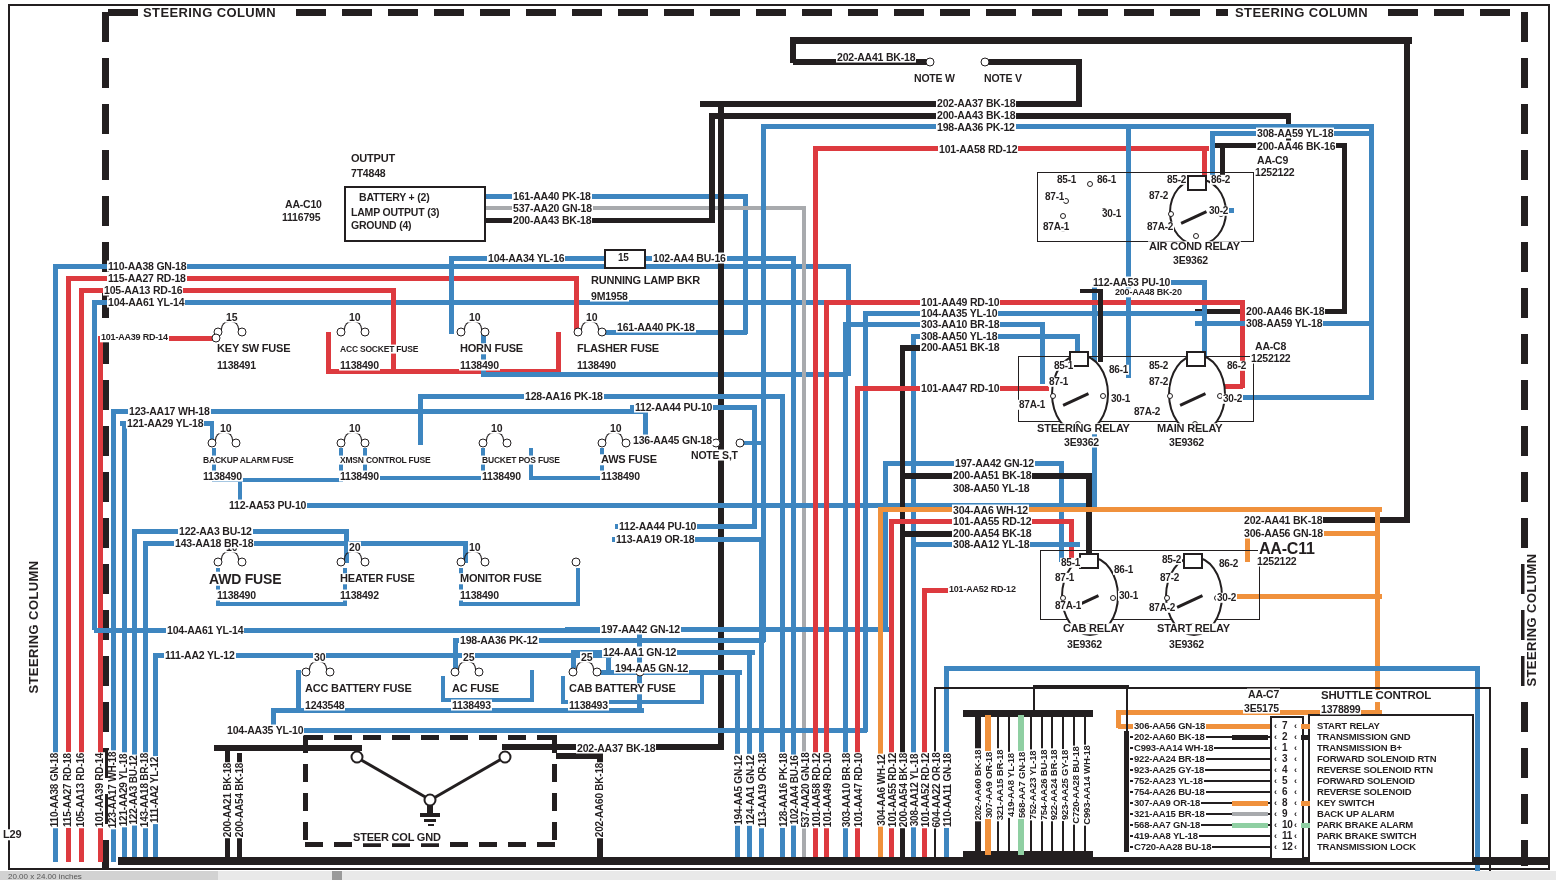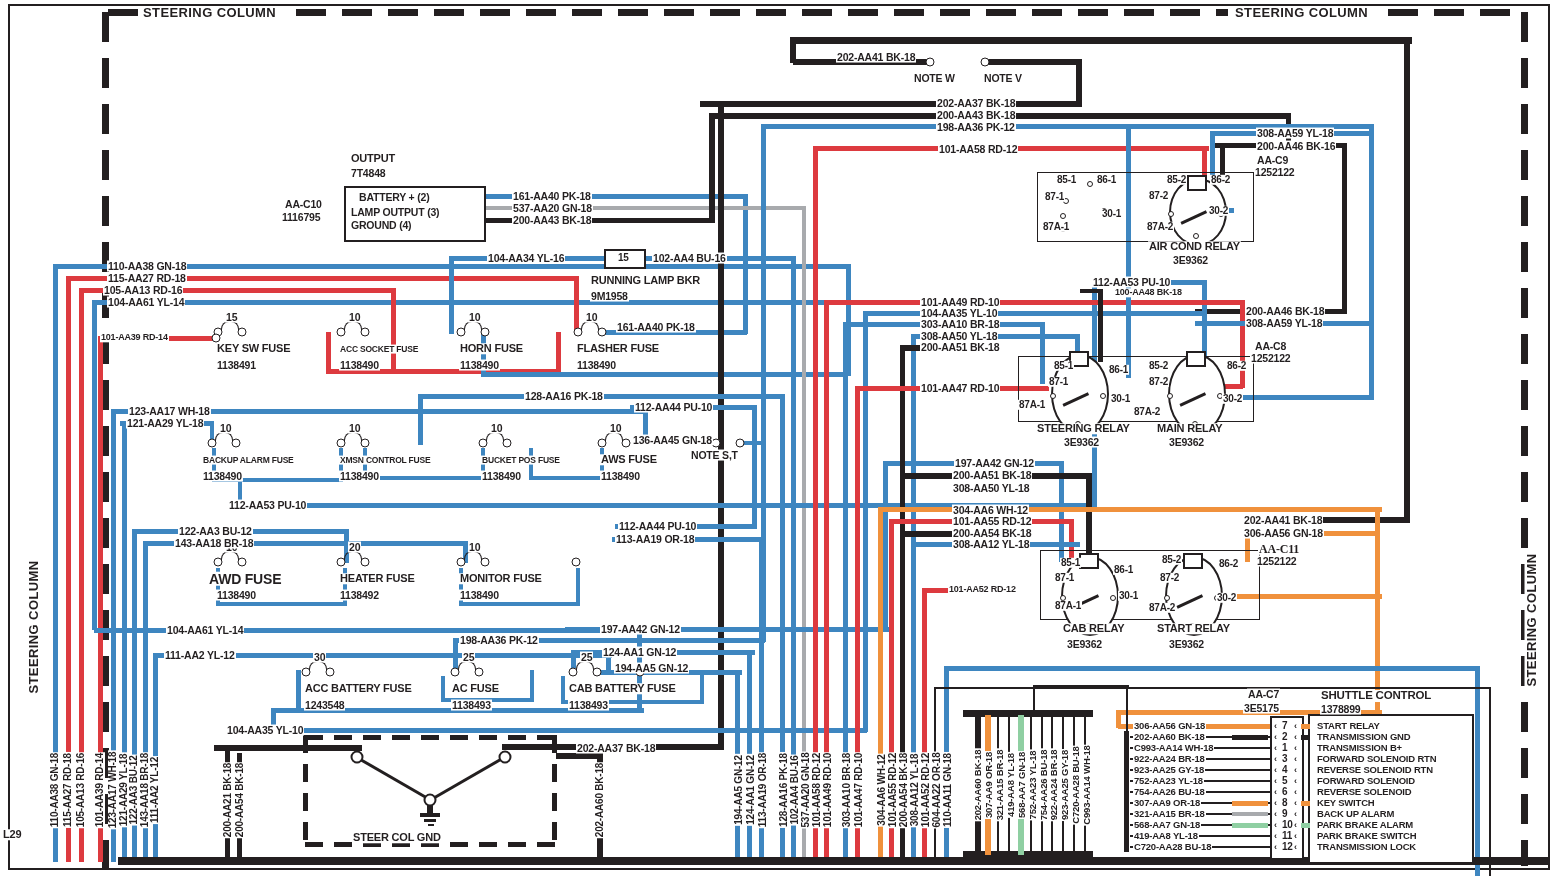--- a/index.html
+++ b/index.html
@@ -569,42 +569,42 @@
       <span class="lbl" style="left: 615px; top: 539px; font-size: 10.5px;">113-AA19 OR-18</span>
       <span class="lbl" style="left: 166px; top: 630px; font-size: 10.5px;">104-AA61 YL-14</span>
       <span class="lbl" style="left: 164px; top: 655px; font-size: 10.5px;">111-AA2 YL-12</span>
       <span class="lbl" style="left: 459px; top: 640px; font-size: 10.5px;">198-AA36 PK-12</span>
       <span class="lbl" style="left: 600px; top: 629px; font-size: 10.5px;">197-AA42 GN-12</span>
       <span class="lbl" style="left: 602px; top: 652px; font-size: 10.5px;">124-AA1 GN-12</span>
       <span class="lbl" style="left: 614px; top: 668px; font-size: 10.5px;">194-AA5 GN-12</span>
       <span class="lbl" style="left: 226px; top: 730px; font-size: 10.5px;">104-AA35 YL-10</span>
       <span class="lbl" style="left: 576px; top: 748px; font-size: 10.5px;">202-AA37 BK-18</span>
       <span class="lbl" style="left: 1092px; top: 282px; font-size: 10.5px;">112-AA53 PU-10</span>
-      <span class="lbl" style="left: 1114px; top: 293px; font-size: 9px;">100-AA48 BK-18</span>
+      <span class="lbl" style="left: 1114px; top: 293px; font-size: 9px;">200-AA48 BK-20</span>
       <span class="lbl" style="left: 920px; top: 302px; font-size: 10.5px;">101-AA49 RD-10</span>
       <span class="lbl" style="left: 920px; top: 313px; font-size: 10.5px;">104-AA35 YL-10</span>
       <span class="lbl" style="left: 920px; top: 324px; font-size: 10.5px;">303-AA10 BR-18</span>
       <span class="lbl" style="left: 920px; top: 336px; font-size: 10.5px;">308-AA50 YL-18</span>
       <span class="lbl" style="left: 920px; top: 347px; font-size: 10.5px;">200-AA51 BK-18</span>
       <span class="lbl" style="left: 920px; top: 388px; font-size: 10.5px;">101-AA47 RD-10</span>
       <span class="lbl" style="left: 1245px; top: 311px; font-size: 10.5px;">200-AA46 BK-18</span>
       <span class="lbl" style="left: 1245px; top: 323px; font-size: 10.5px;">308-AA59 YL-18</span>
       <span class="lbl" style="left: 1254px; top: 346px; font-size: 10.5px;">AA-C8</span>
       <span class="lbl" style="left: 1250px; top: 358px; font-size: 10.5px;">1252122</span>
       <span class="lbl" style="left: 954px; top: 463px; font-size: 10.5px;">197-AA42 GN-12</span>
       <span class="lbl" style="left: 952px; top: 475px; font-size: 10.5px;">200-AA51 BK-18</span>
       <span class="lbl" style="left: 952px; top: 488px; font-size: 10.5px;">308-AA50 YL-18</span>
       <span class="lbl" style="left: 952px; top: 510px; font-size: 10.5px;">304-AA6 WH-12</span>
       <span class="lbl" style="left: 952px; top: 521px; font-size: 10.5px;">101-AA55 RD-12</span>
       <span class="lbl" style="left: 952px; top: 533px; font-size: 10.5px;">200-AA54 BK-18</span>
       <span class="lbl" style="left: 952px; top: 544px; font-size: 10.5px;">308-AA12 YL-18</span>
       <span class="lbl" style="left: 948px; top: 590px; font-size: 9px;">101-AA52 RD-12</span>
       <span class="lbl" style="left: 1243px; top: 520px; font-size: 10.5px;">202-AA41 BK-18</span>
       <span class="lbl" style="left: 1243px; top: 533px; font-size: 10.5px;">306-AA56 GN-18</span>
-      <span class="lbl" style="left: 1258px; top: 549px; font-size: 12px; font-family: Liberation Serif, serif;">AA-C11</span>
+      <span class="lbl" style="left: 1258px; top: 549px; font-size: 16px;">AA-C11</span>
       <span class="lbl" style="left: 1256px; top: 561px; font-size: 10.5px;">1252122</span>
       <span class="lbl rot" style="left: 55px; top: 790px; font-size: 10px;">110-AA38 GN-18</span>
       <span class="lbl rot" style="left: 68px; top: 790px; font-size: 10px;">115-AA27 RD-18</span>
       <span class="lbl rot" style="left: 81px; top: 790px; font-size: 10px;">105-AA13 RD-16</span>
       <span class="lbl rot" style="left: 100px; top: 790px; font-size: 10px;">101-AA39 RD-14</span>
       <span class="lbl rot" style="left: 113px; top: 790px; font-size: 10px;">123-AA17 WH-18</span>
       <span class="lbl rot" style="left: 124px; top: 790px; font-size: 10px;">121-AA29 YL-18</span>
       <span class="lbl rot" style="left: 134px; top: 790px; font-size: 10px;">122-AA3 BU-12</span>
       <span class="lbl rot" style="left: 145px; top: 790px; font-size: 10px;">143-AA18 BR-18</span>
       <span class="lbl rot" style="left: 155px; top: 790px; font-size: 10px;">111-AA2 YL-12</span>
@@ -623,13 +623,18 @@
       <span class="lbl rot" style="left: 859px; top: 790px; font-size: 10px;">101-AA47 RD-10</span>
       <span class="lbl rot" style="left: 882px; top: 790px; font-size: 10px;">304-AA6 WH-12</span>
       <span class="lbl rot" style="left: 893px; top: 790px; font-size: 10px;">101-AA55 RD-12</span>
       <span class="lbl rot" style="left: 904px; top: 790px; font-size: 10px;">200-AA54 BK-18</span>
       <span class="lbl rot" style="left: 915px; top: 790px; font-size: 10px;">308-AA12 YL-18</span>
       <span class="lbl rot" style="left: 926px; top: 790px; font-size: 10px;">101-AA52 RD-12</span>
       <span class="lbl rot" style="left: 937px; top: 790px; font-size: 10px;">604-AA22 OR-18</span>
       <span class="lbl rot" style="left: 948px; top: 790px; font-size: 10px;">110-AA11 GN-18</span>
     </div>
 
+  <div id="bstrip">
+    <div class="seg"></div>
+    <div class="mark"></div>
+    <span class="txt">20.00 x 24.00 inches</span>
+  </div>
 </div>
 
 </body></html>

